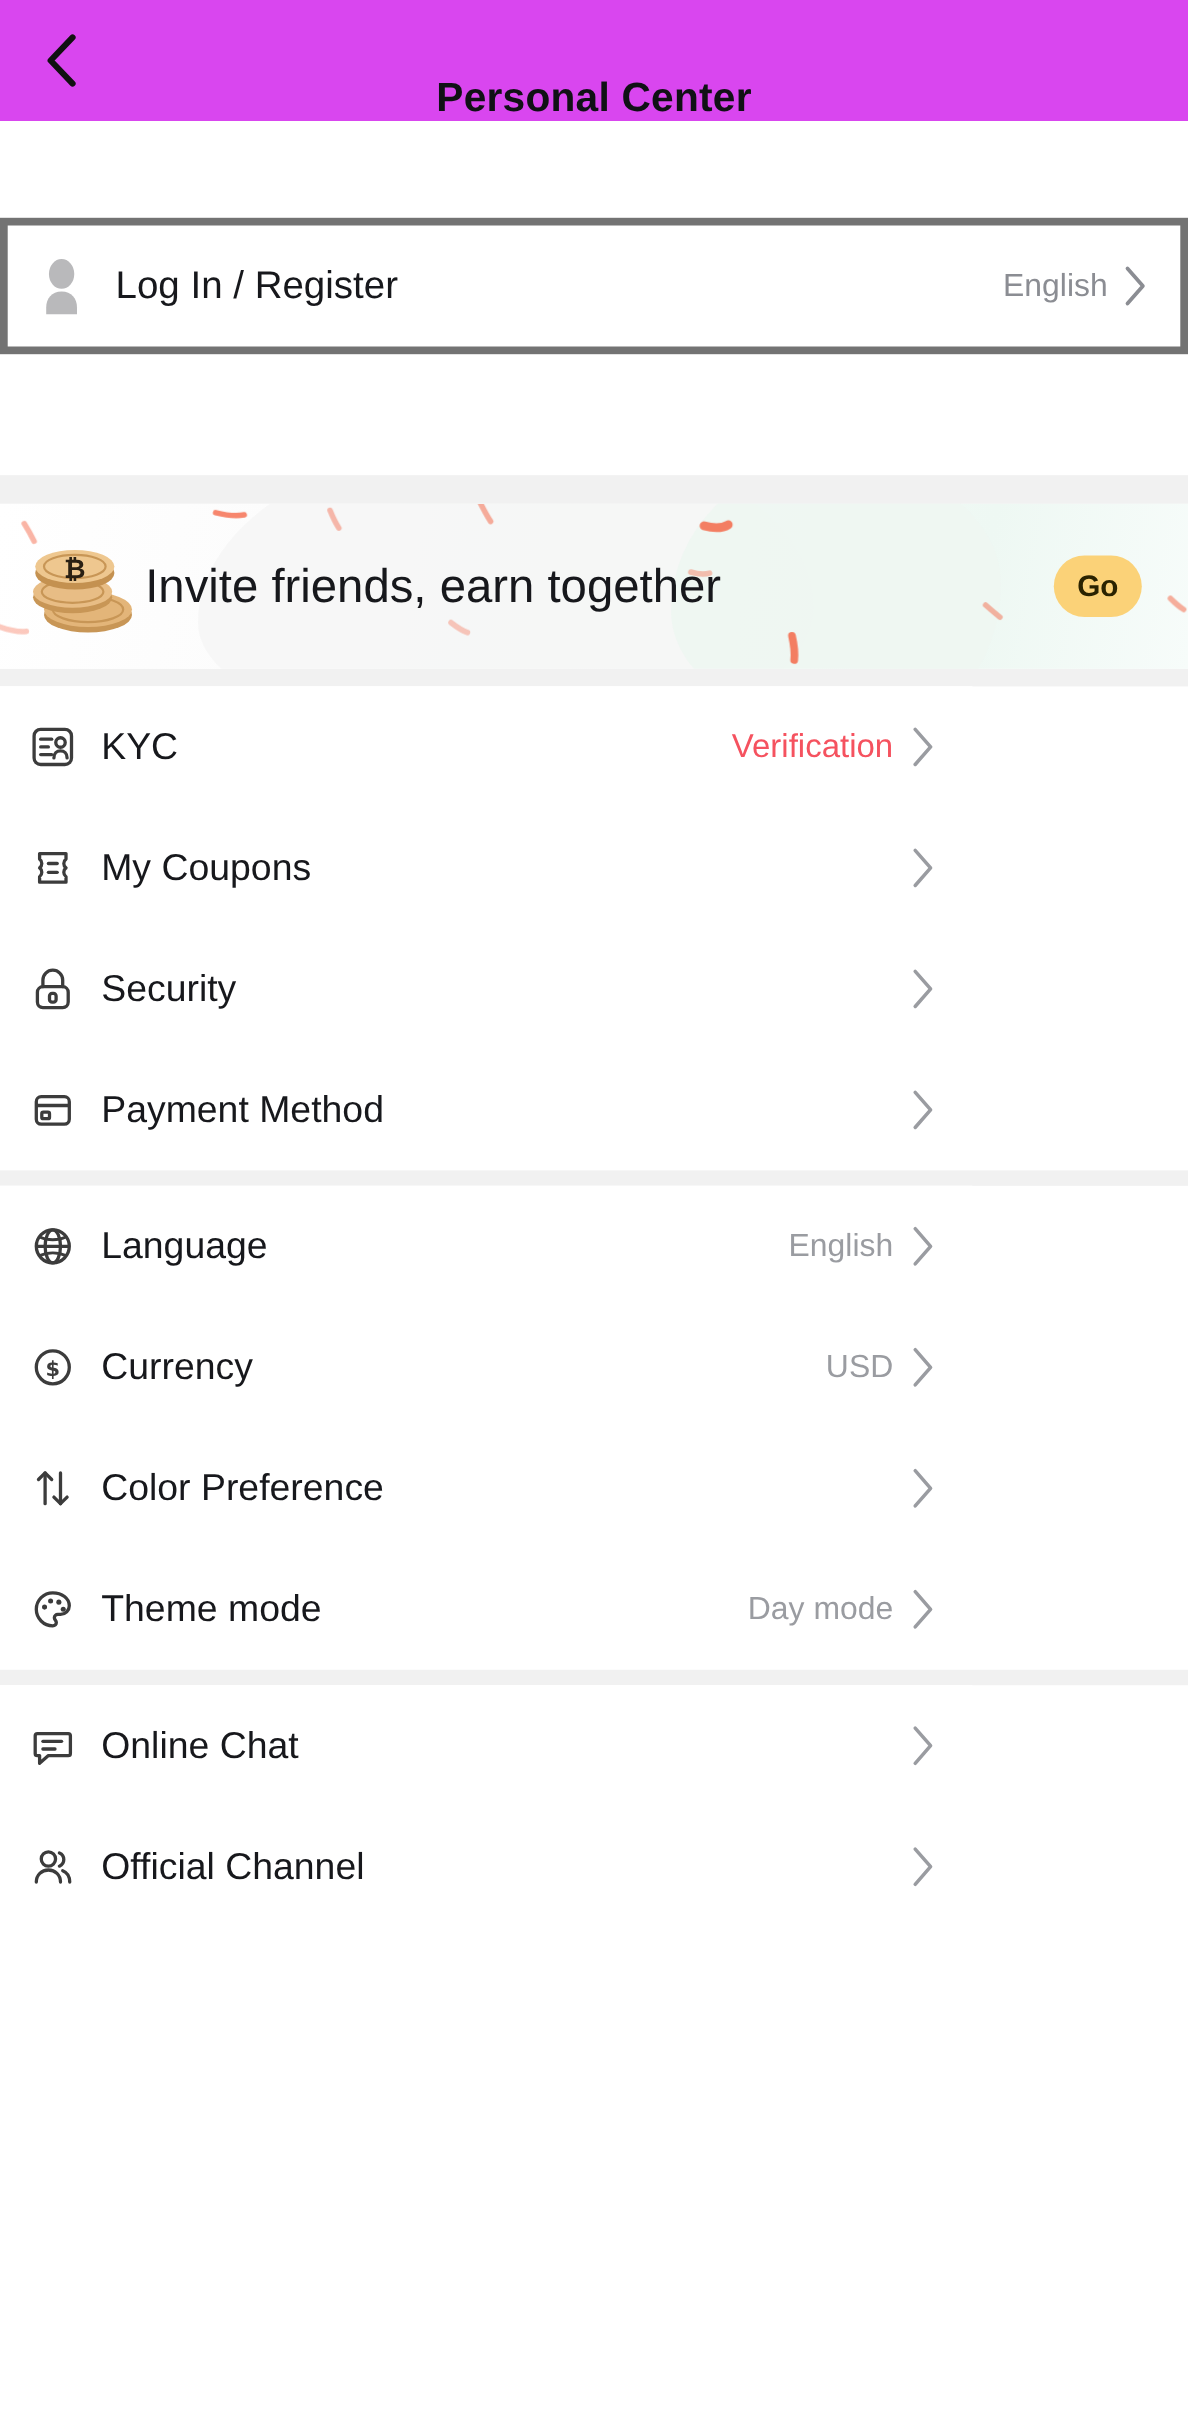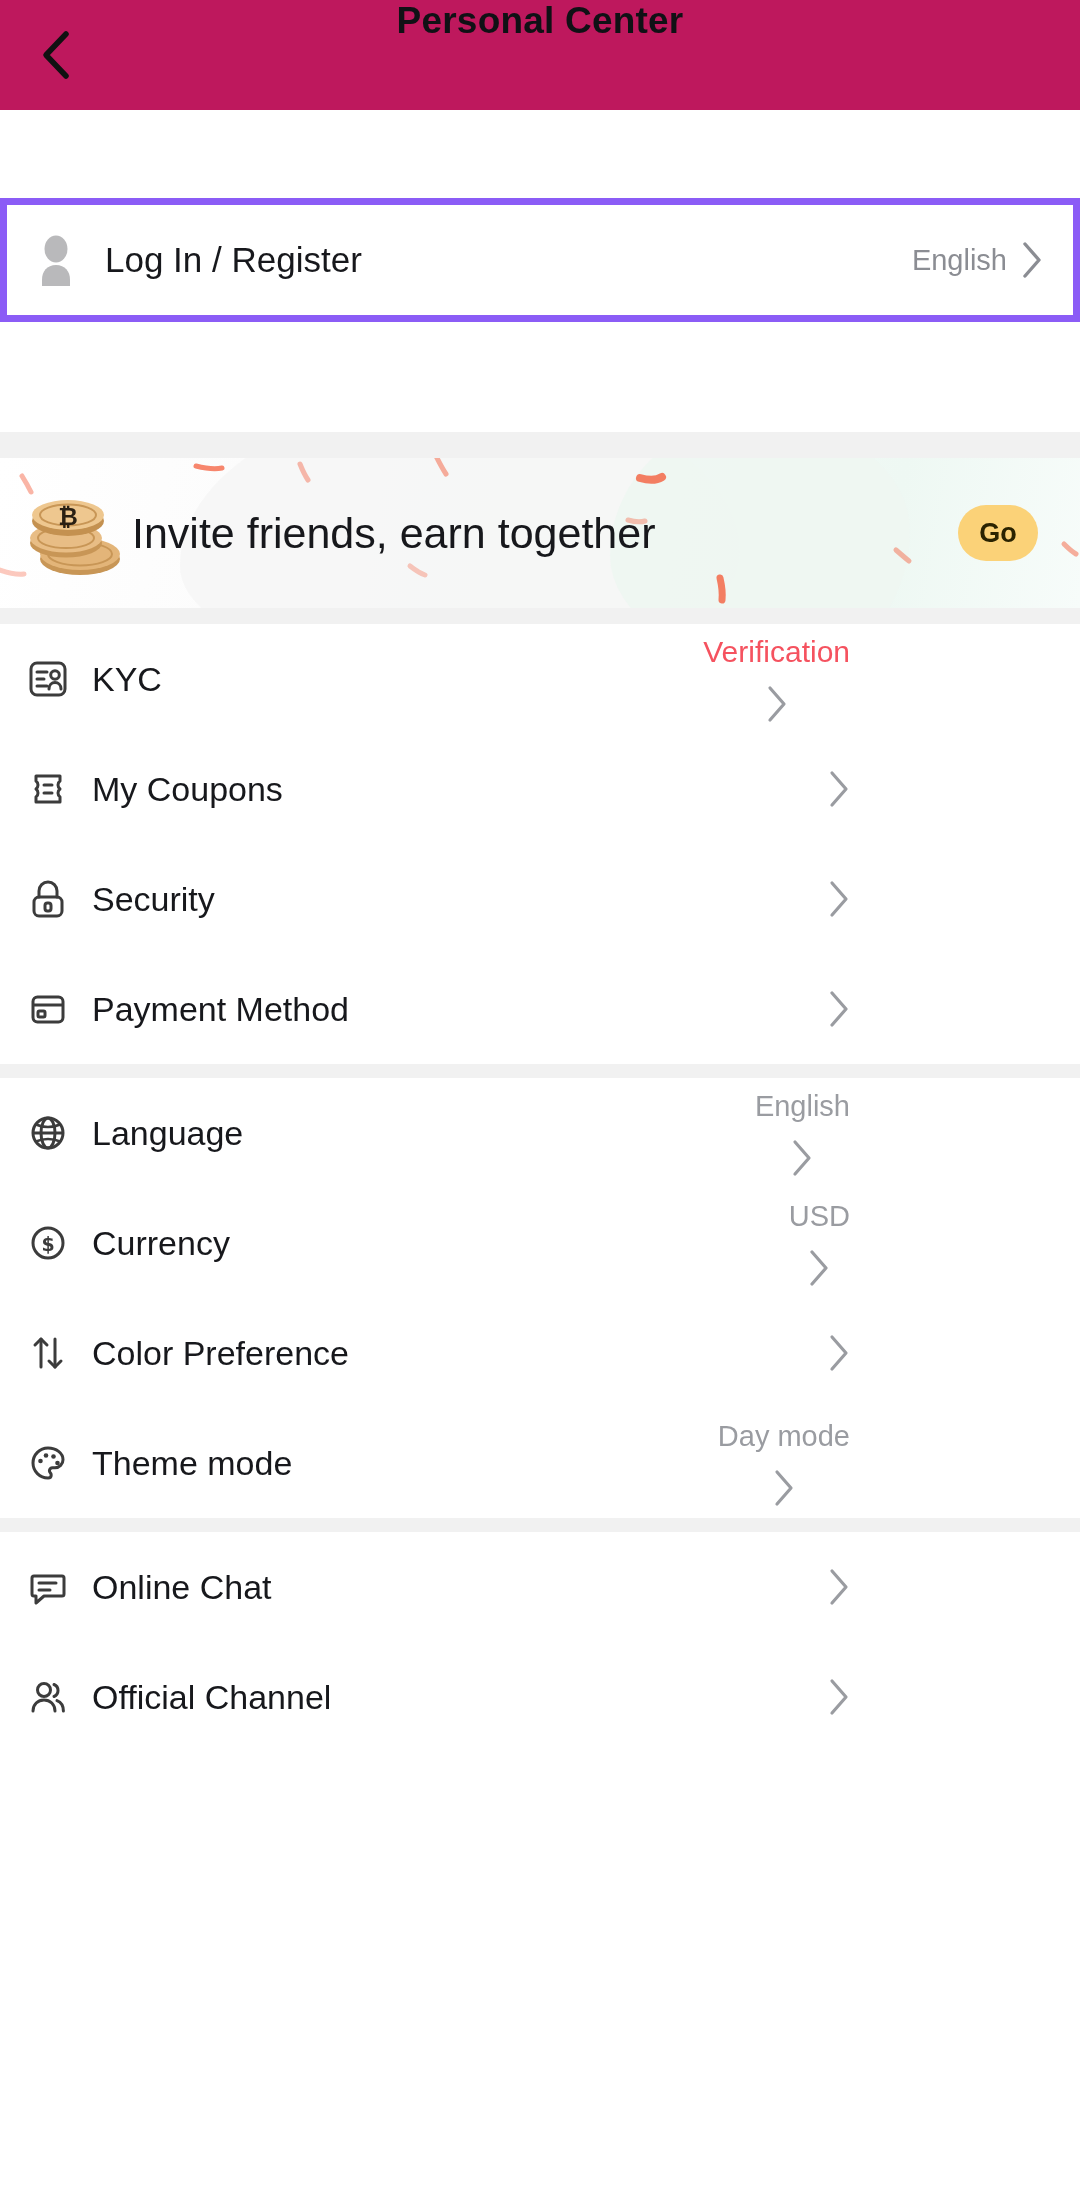--- a/index.html
+++ b/index.html
@@ -9,37 +9,37 @@
     font-family:"Liberation Sans","DejaVu Sans",sans-serif;
     -webkit-font-smoothing:antialiased;
     overflow:hidden;
     position:relative;
   }
 
   
   .header{
     height:110px;
     position:relative;
-    display:flex;align-items:flex-start;justify-content:center;
-    background:#be185d;
+    display:flex;align-items:flex-end;justify-content:center;
+    background:#d946ef;
   }
   .back-btn{
     position:absolute;left:28px;top:50%;transform:translateY(-50%);
     width:56px;height:56px;display:flex;align-items:center;justify-content:center;
     cursor:pointer;
   }
   .page-title{
     font-size:37px;font-weight:bold;color:#101115;letter-spacing:.2px;
   }
 
   
   .login-wrap{
     position:absolute;top:198px;left:0;width:1080px;height:124px;
     box-sizing:border-box;
-    border:7px solid #8b5cf6;
+    border:7px solid #737373;
     background:#ffffff;
   }
   .login-row{
     height:100%;display:flex;align-items:center;
     padding:0 30px 0 12px;box-sizing:border-box;
   }
   .avatar-icon{
     width:54px;height:54px;margin-left:10px;margin-right:22px;
     flex:0 0 auto;display:flex;align-items:center;justify-content:center;
   }
@@ -89,21 +89,21 @@
   .menu-row{
     height:110px;display:flex;align-items:center;
     padding:0 34px 0 24px;box-sizing:border-box;
     background:#fff;cursor:pointer;
   }
   .row-icon{
     width:48px;height:48px;flex:0 0 auto;
     display:flex;align-items:center;justify-content:center;margin-right:20px;
   }
   .row-label{font-size:34px;color:#17181c;}
-  .row-right{margin-left:auto;display:flex;align-items:center;gap:16px;flex-direction:column;}
+  .row-right{margin-left:auto;display:flex;align-items:center;gap:16px;}
   .row-value{font-size:29px;color:#9a9ca1;}
   .row-value.accent{color:#f5525f;font-size:30px;}
   .chev{width:22px;height:38px;flex:0 0 auto;}
 </style>
 </head>
 <body>
 
 <div class="header">
   <div class="back-btn">
     <svg width="34" height="52" viewBox="0 0 34 52">

